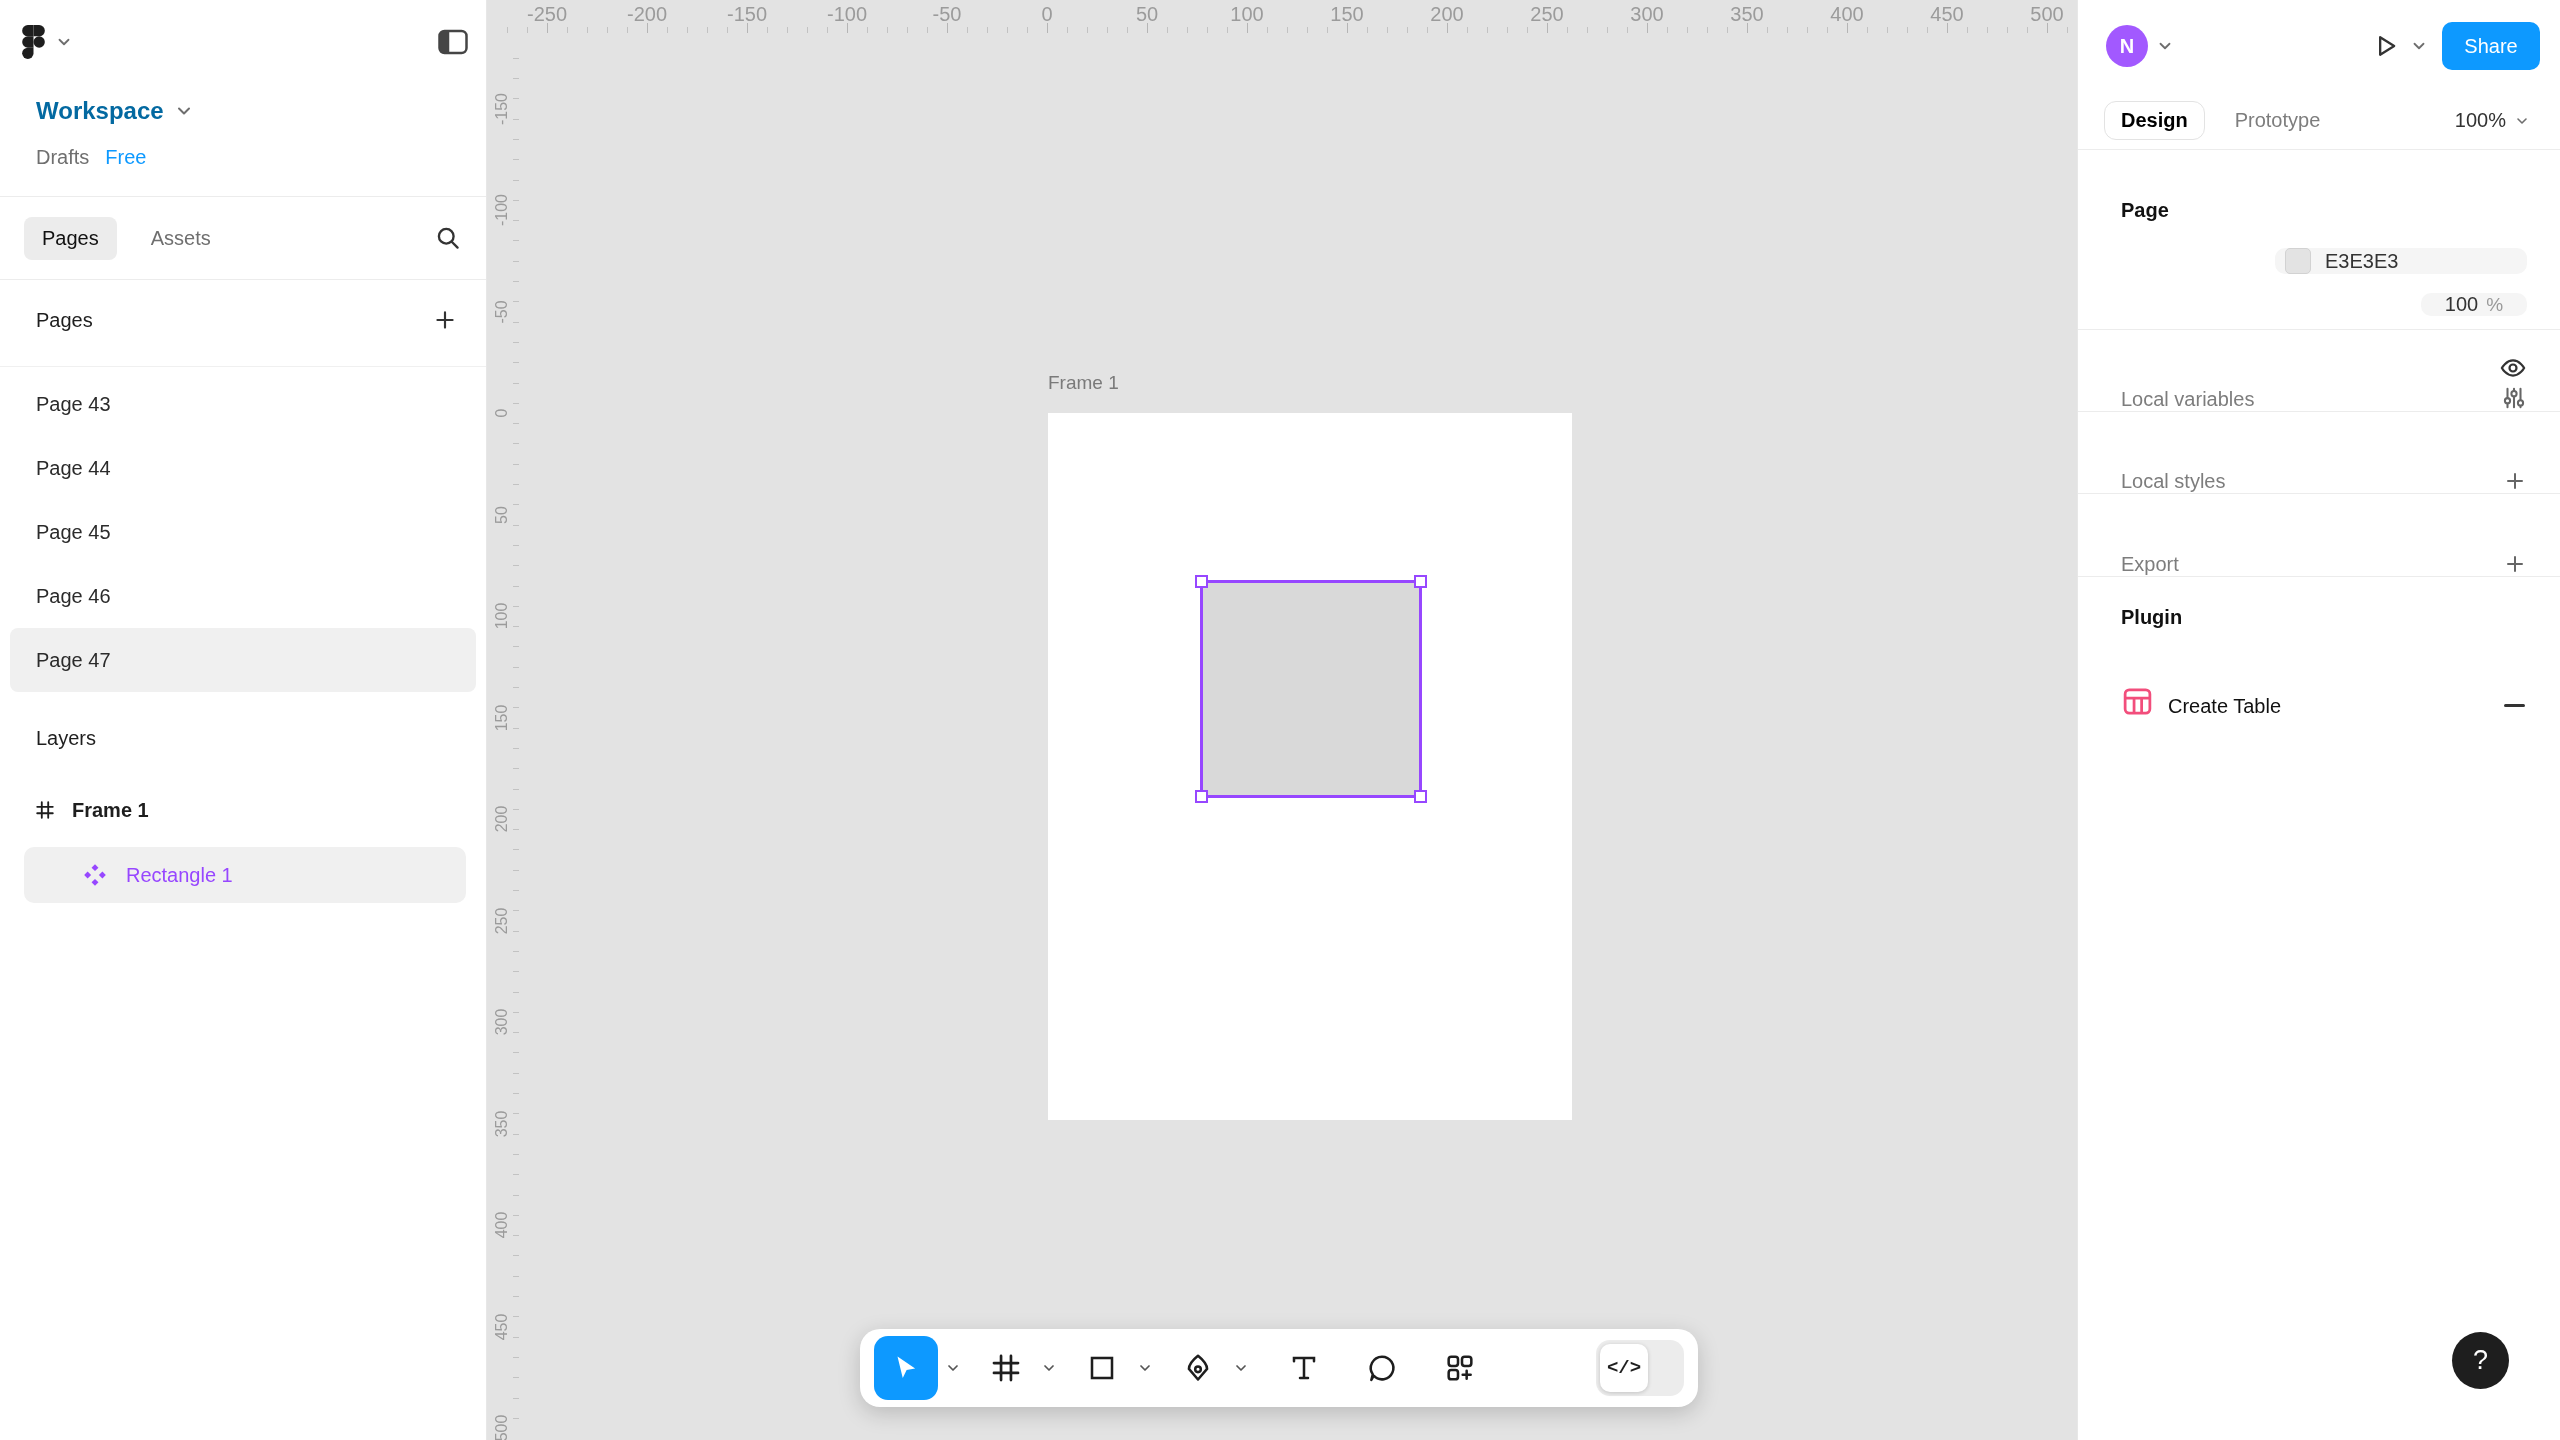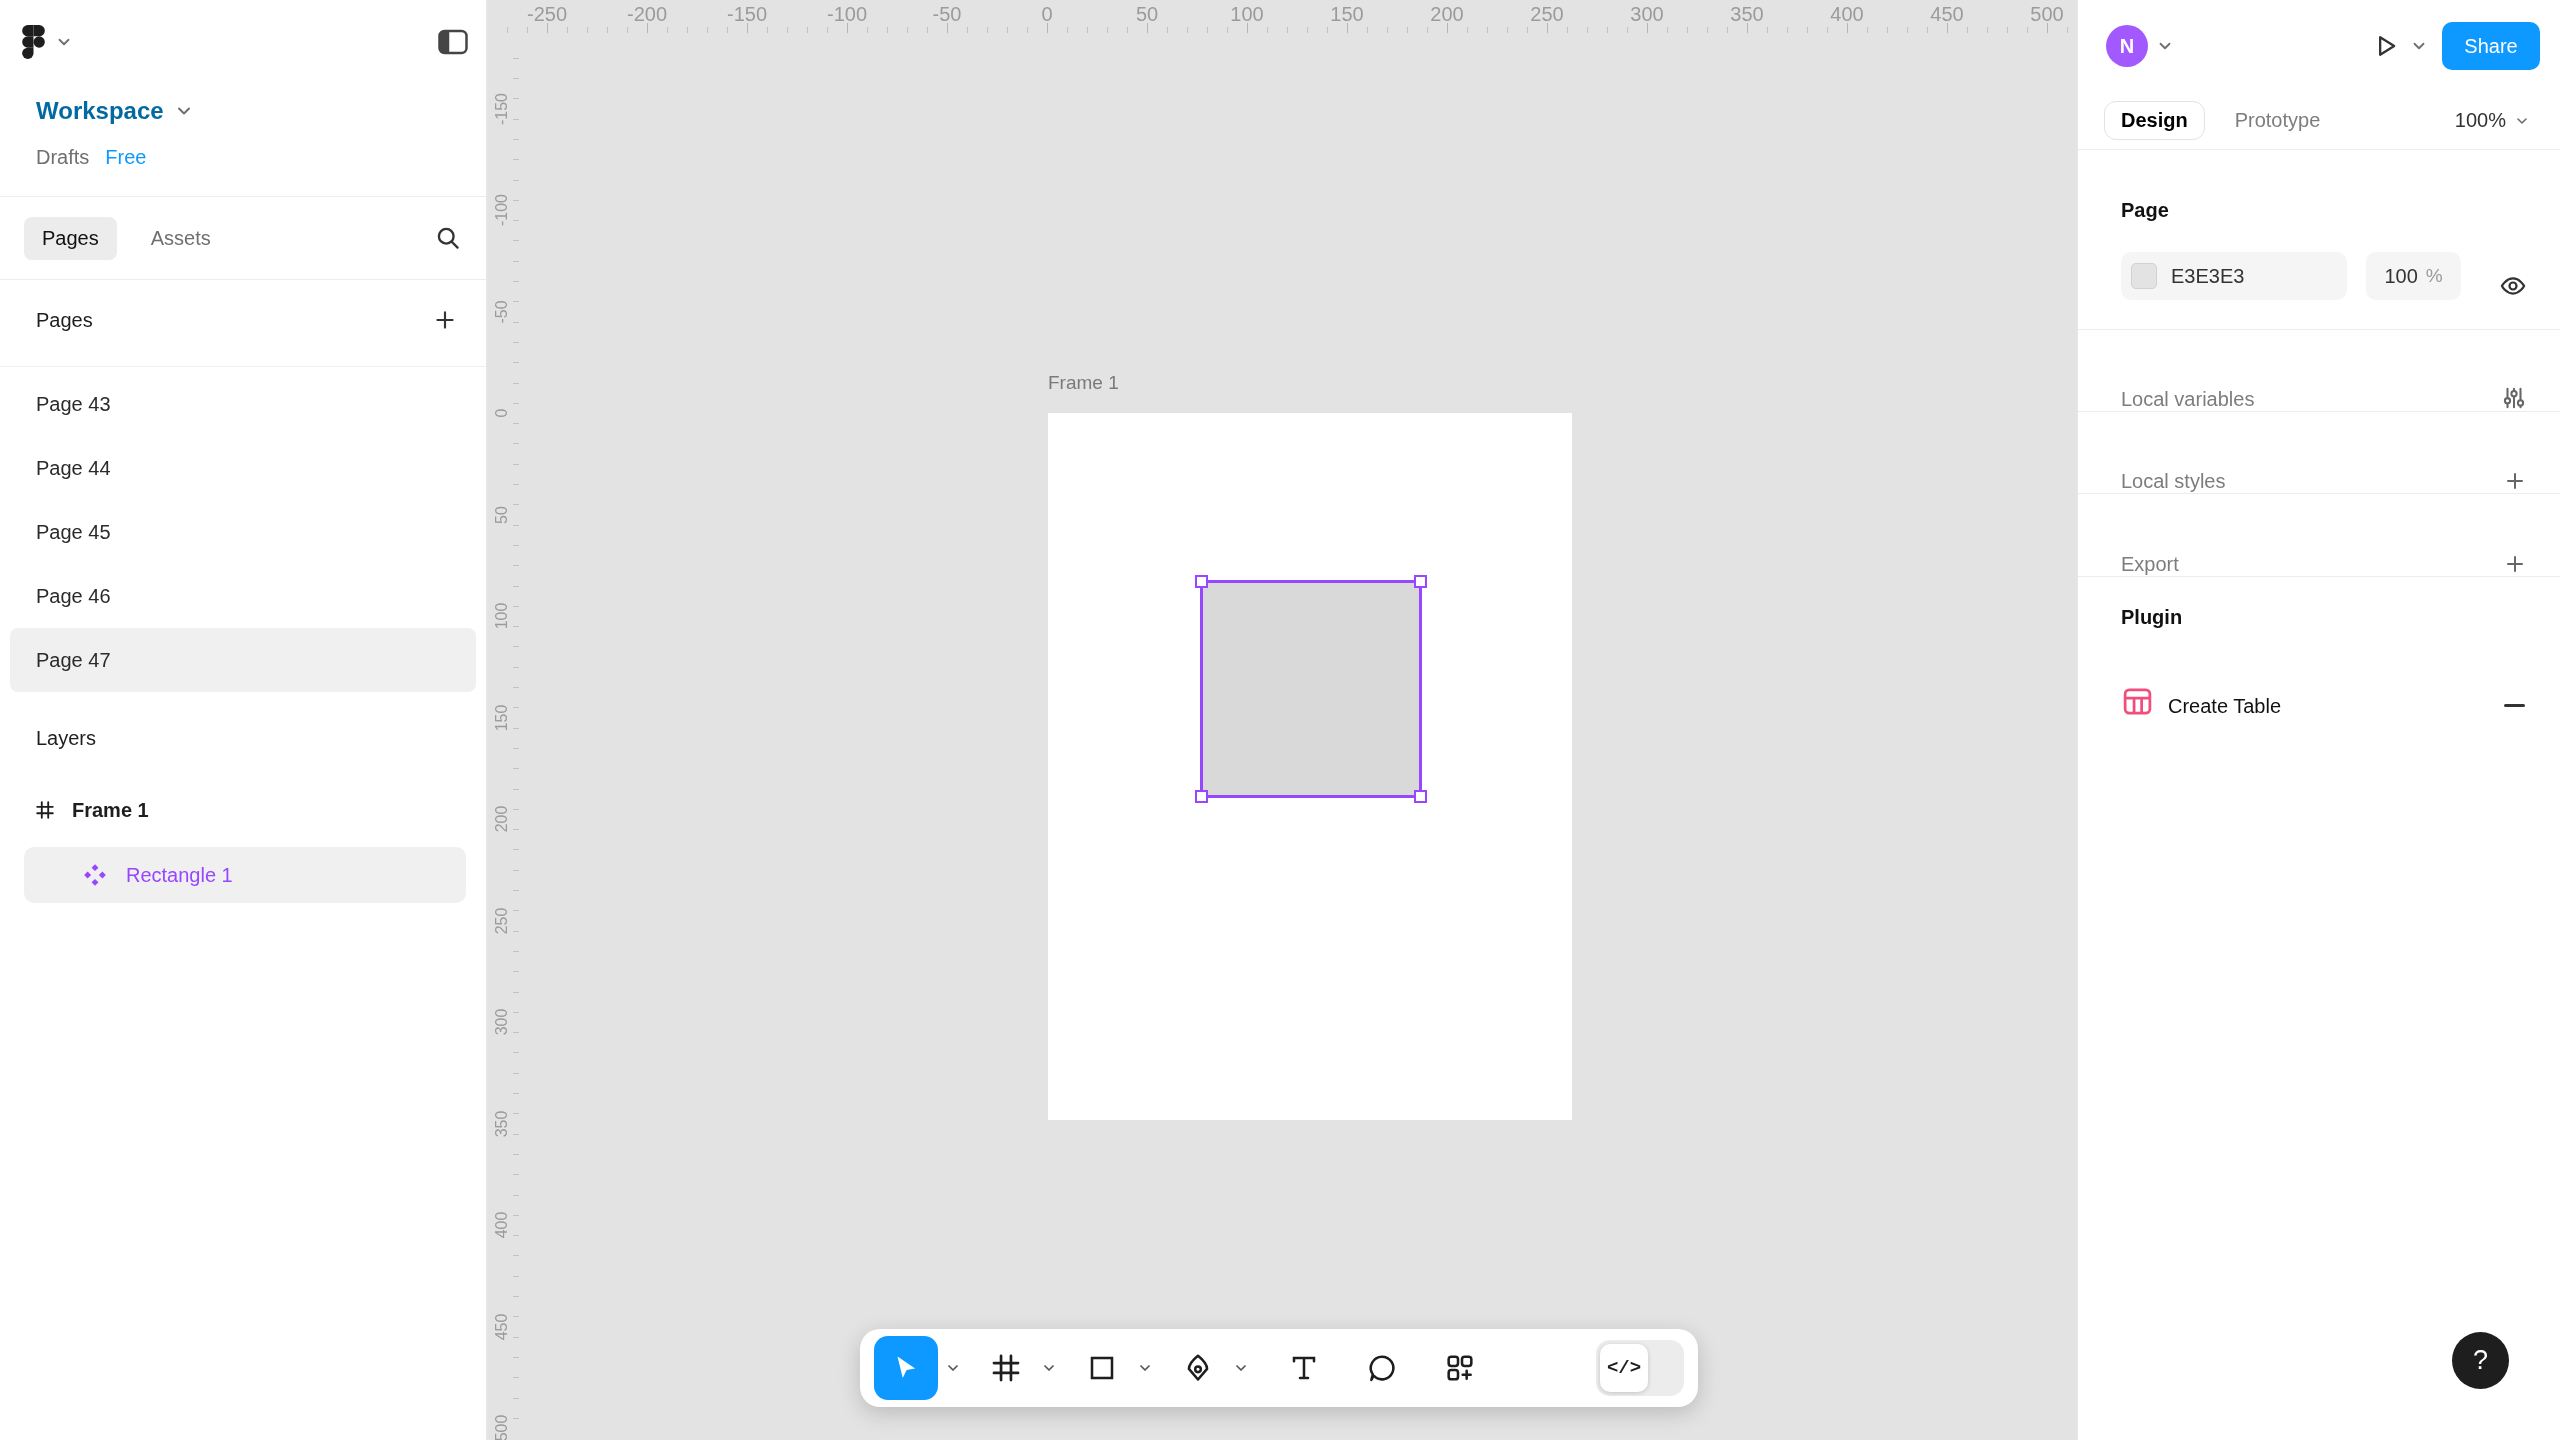--- a/index.html
+++ b/index.html
@@ -65,21 +65,21 @@
   .share-btn{width:98px;height:48px;border-radius:10px;background:#0d99ff;color:#fff;font-size:20px;border:none;display:flex;align-items:center;justify-content:center;margin-left:14px;cursor:pointer;font-family:inherit;}
   .rs-tabs{position:absolute;top:92px;left:0;right:0;height:58px;display:flex;align-items:center;padding:0 30px 0 26px;border-bottom:1px solid #ececec;box-sizing:border-box;}
   .tab-design{font-size:20px;font-weight:600;color:#000;border:1px solid #e3e3e3;border-radius:12px;padding:7px 16px;}
   .tab-prototype{font-size:20px;color:#7d7d7d;margin-left:30px;}
   .rs-tabs .spacer{flex:1;}
   .zoom-group{display:flex;align-items:center;gap:8px;cursor:pointer;}
   .zoom-group .zoom-val{font-size:20px;color:#333;}
   .rs-row{position:absolute;left:8px;right:0;display:flex;align-items:flex-end;padding:0 33px 0 35px;box-sizing:border-box;}
   .rs-page-header{top:178px;height:44px;}
   .rs-hdr{font-size:20px;font-weight:600;color:#111;}
-  .rs-color-row{top:248px;height:52px;gap:19px;}
+  .rs-color-row{top:248px;height:52px;gap:19px;flex-direction:column;}
   .fill-input{display:flex;align-items:center;gap:14px;width:252px;height:48px;background:#f5f5f5;border-radius:10px;padding-left:10px;box-sizing:border-box;}
   .swatch{width:26px;height:26px;background:#e3e3e3;border:1px solid #d2d2d2;border-radius:5px;box-sizing:border-box;}
   .hex-val{font-size:20px;color:#333;}
   .opacity-input{display:flex;align-items:center;justify-content:center;gap:8px;width:106px;height:48px;background:#f5f5f5;border-radius:10px;}
   .opacity-val{font-size:20px;color:#333;}
   .pct{font-size:19px;color:#9a9a9a;}
   .rs-color-row .spacer{flex:1;}
   .rs-divider{position:absolute;left:0;right:0;height:1px;background:#ececec;}
   .rs-section{justify-content:space-between;}
   .rs-sec-label{font-size:20px;color:#7d7d7d;}

